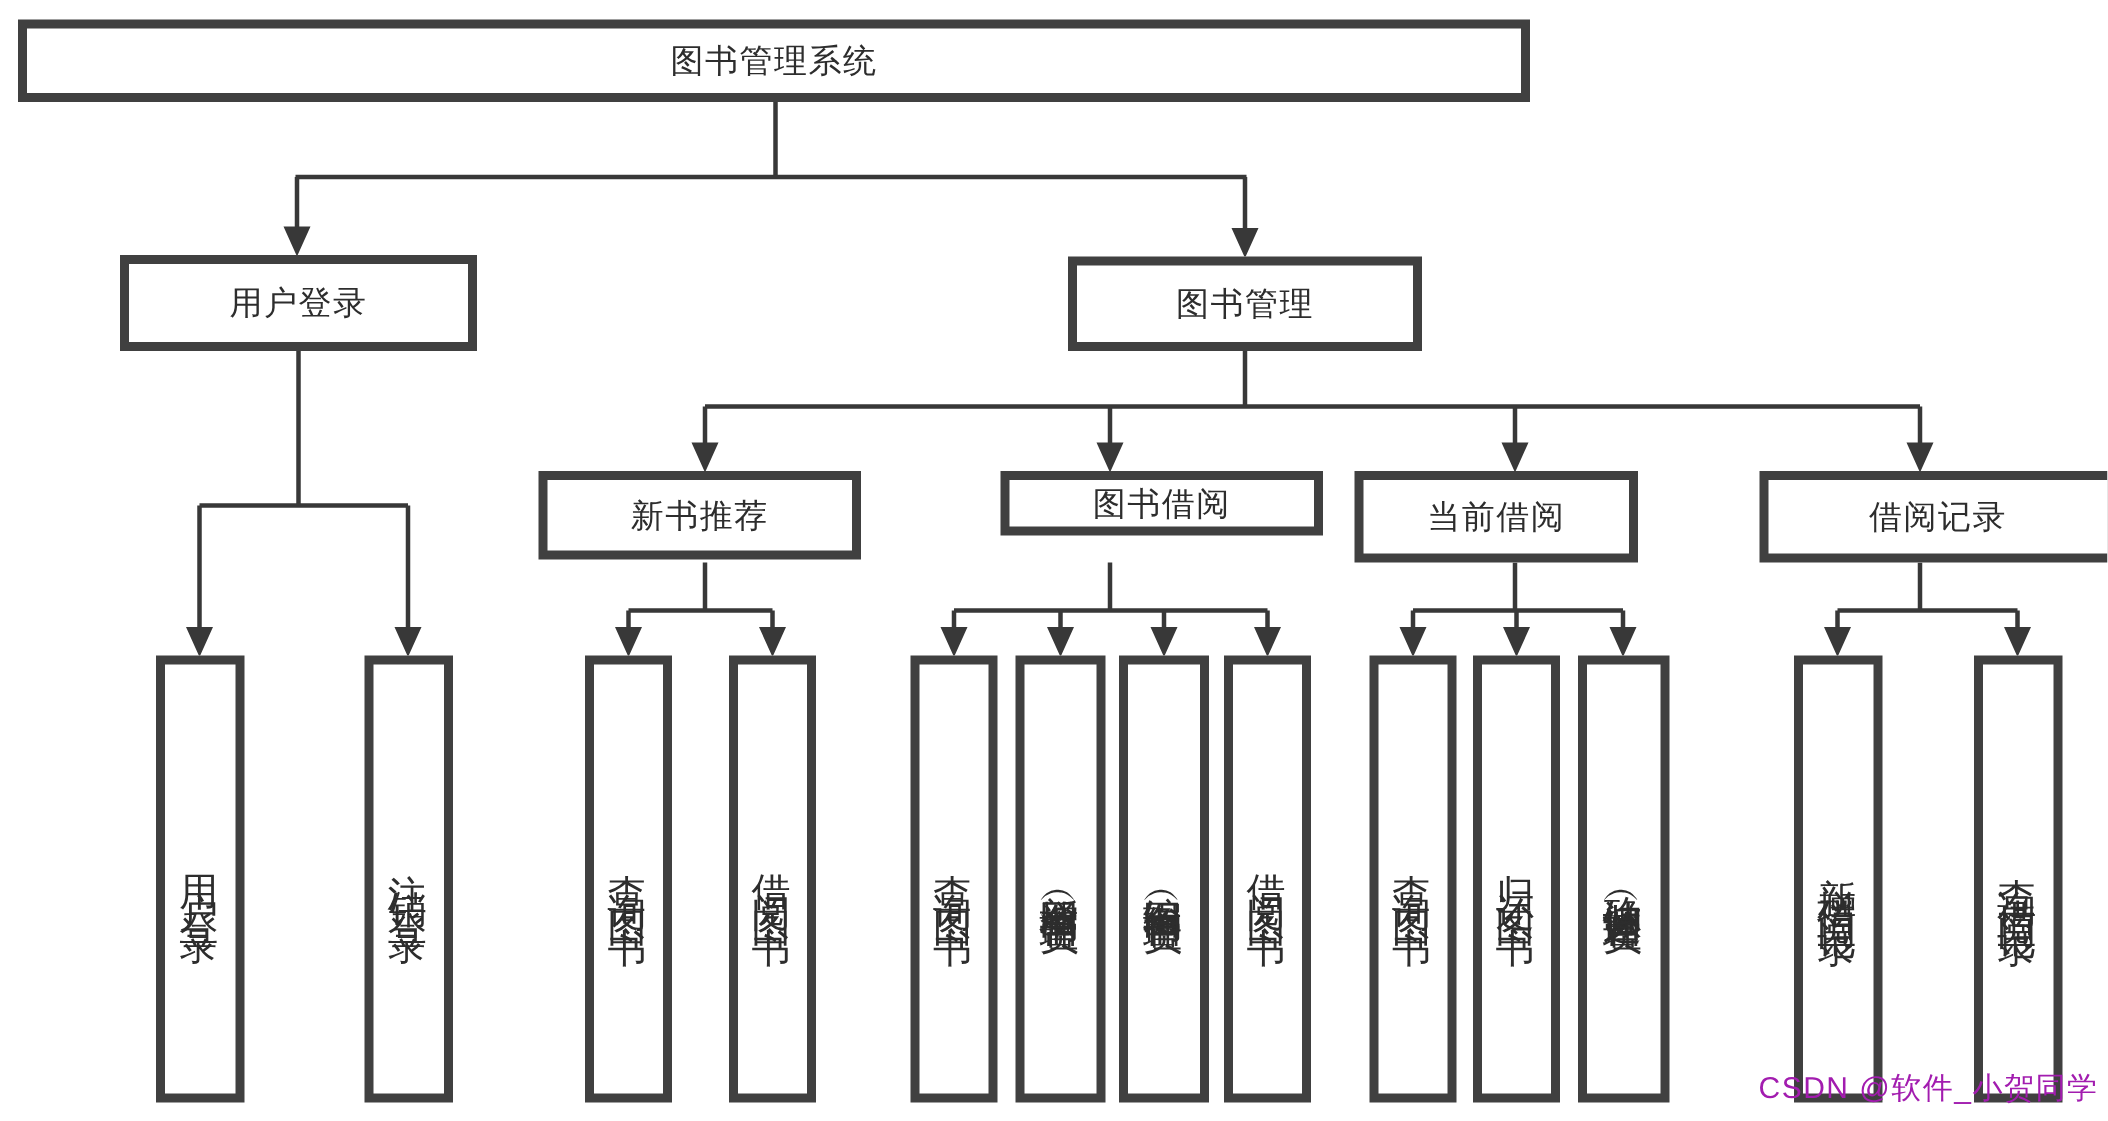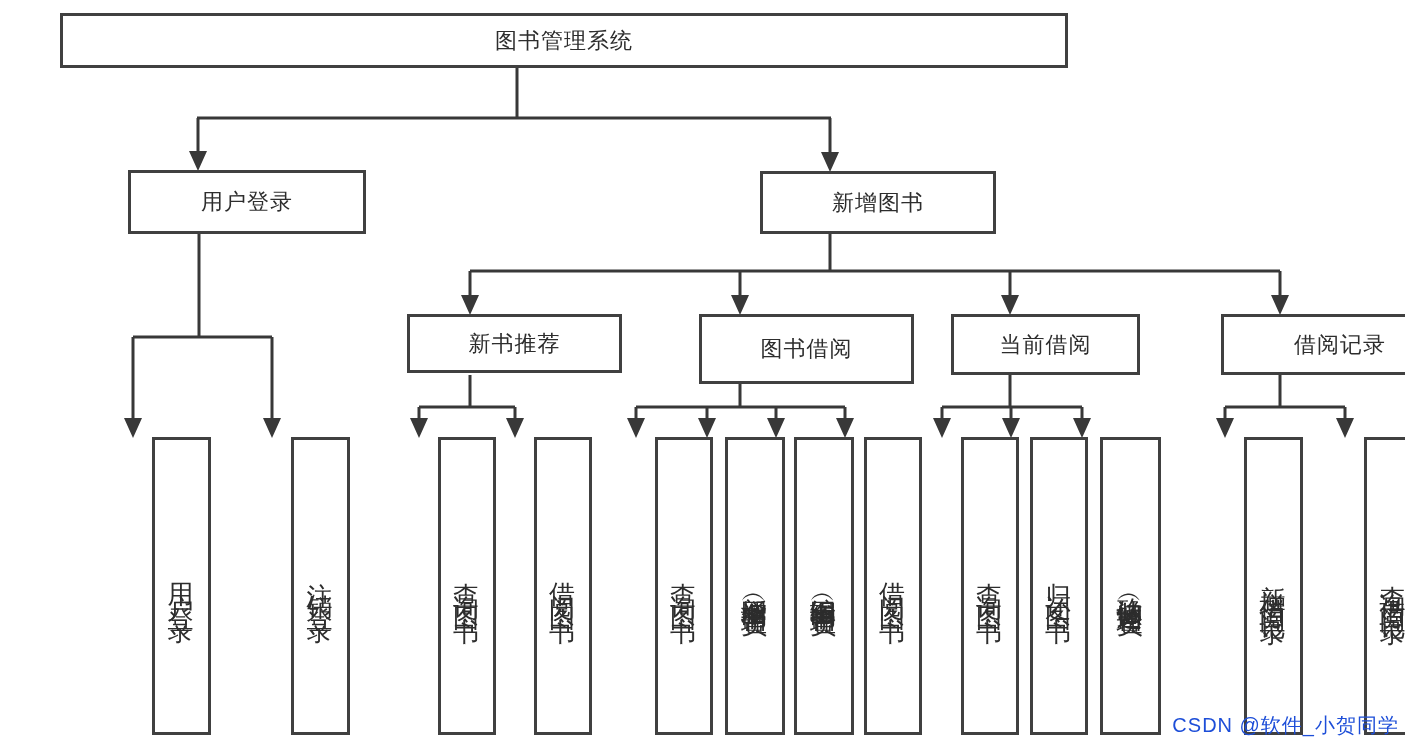--- a/index.html
+++ b/index.html
@@ -9,41 +9,40 @@
     background:#ffffff;
     font-family:"Liberation Sans", sans-serif;
     overflow:hidden;
   }
   .edges{position:absolute;left:0;top:0;width:1405px;height:747px;}
   .edges .lines{fill:none;stroke:#383838;stroke-width:3;}
   .edges .arrows{fill:#383838;stroke:none;}
   .node{
     position:absolute;
     box-sizing:border-box;
-    border:3px solid #404040;
+    border:6px solid #404040;
     background:#ffffff;
     display:flex;align-items:center;justify-content:center;
     color:#2d2d2d;
-    margin-left:48px;
   }
   .hnode{font-size:22px;letter-spacing:1px;}
   .leaf{
     writing-mode:vertical-rl;
     font-size:26px;
     display:flex;align-items:center;justify-content:center;
     color:#2d2d2d;
   }
   .ls4{letter-spacing:12px;}
   .ls6{letter-spacing:7px;}
   .ls9{letter-spacing:2px;}
   .watermark{
     position:absolute;
     right:6px;bottom:8px;
     font-size:20px;
-    color:#1d4ed8;
+    color:#a21caf;
     letter-spacing:1px;
     z-index:5;
     white-space:nowrap;
   }
 </style>
 </head>
 <body>
 
 <div class="canvas">
 
@@ -72,27 +71,27 @@
   </svg>
 
   <div class="node hnode" style="left:12px;top:13px;width:1008px;height:55px">
     <span>图书管理系统</span>
   </div>
 
   <div class="node hnode" style="left:80px;top:170px;width:238px;height:64px">
     <span>用户登录</span>
   </div>
   <div class="node hnode" style="left:712px;top:171px;width:236px;height:63px">
-    <span>新增图书</span>
+    <span>图书管理</span>
   </div>
 
   <div class="node hnode" style="left:359px;top:314px;width:215px;height:59px">
     <span>新书推荐</span>
   </div>
-  <div class="node hnode" style="left:651px;top:314px;width:215px;height:70px">
+  <div class="node hnode" style="left:667px;top:314px;width:215px;height:43px">
     <span>图书借阅</span>
   </div>
   <div class="node hnode" style="left:903px;top:314px;width:189px;height:61px">
     <span>当前借阅</span>
   </div>
   <div class="node hnode" style="left:1173px;top:314px;width:238px;height:61px">
     <span>借阅记录</span>
   </div>
 
   <div class="node leaf ls4" style="left:104px;top:437px;width:59px;height:298px">

